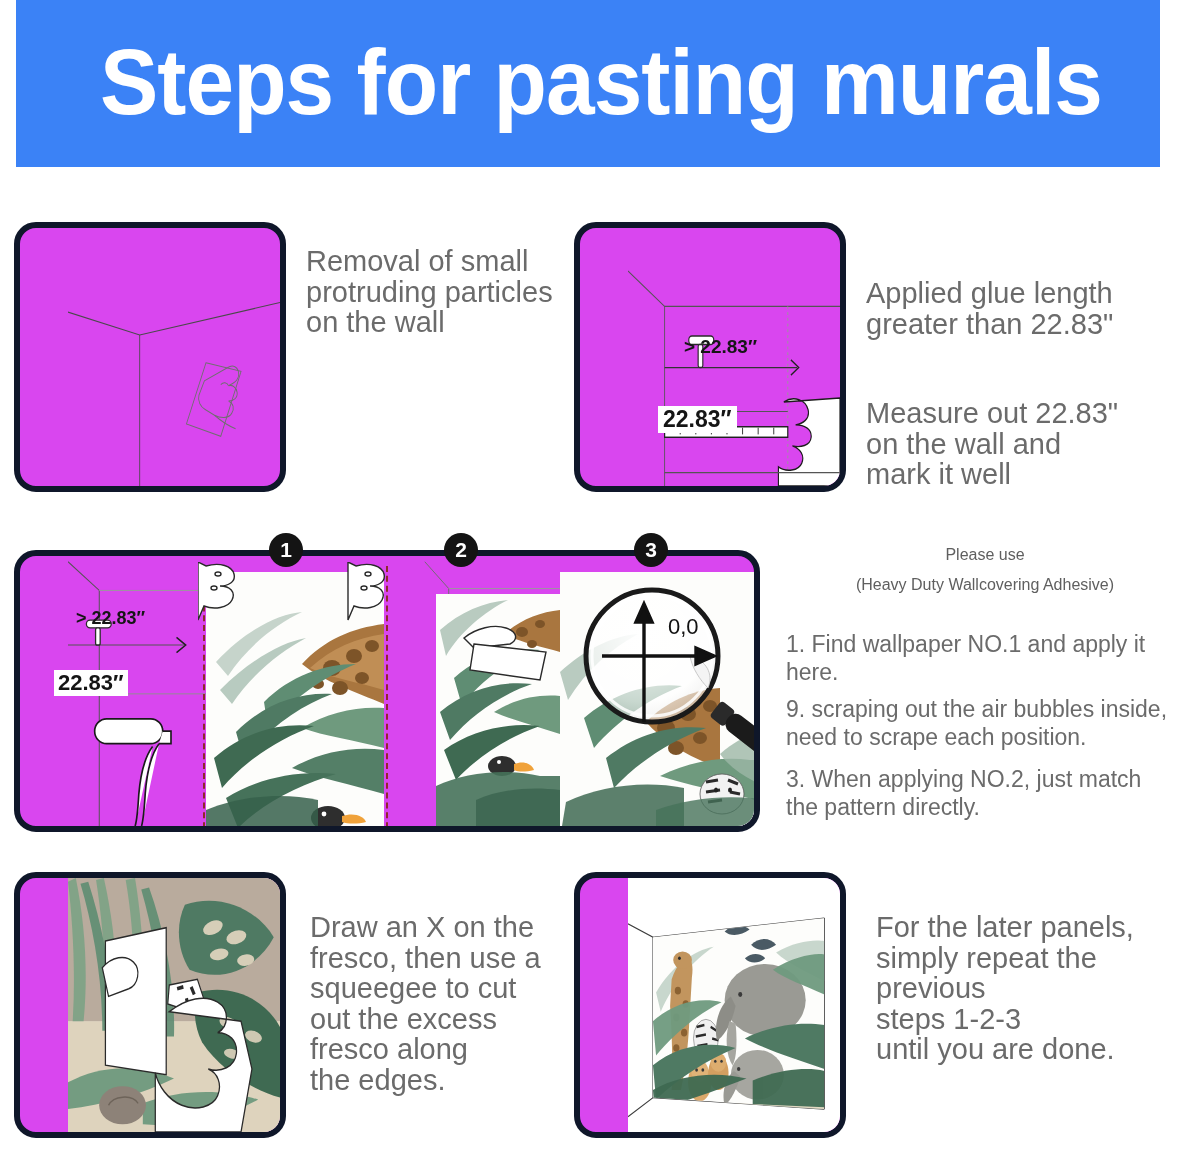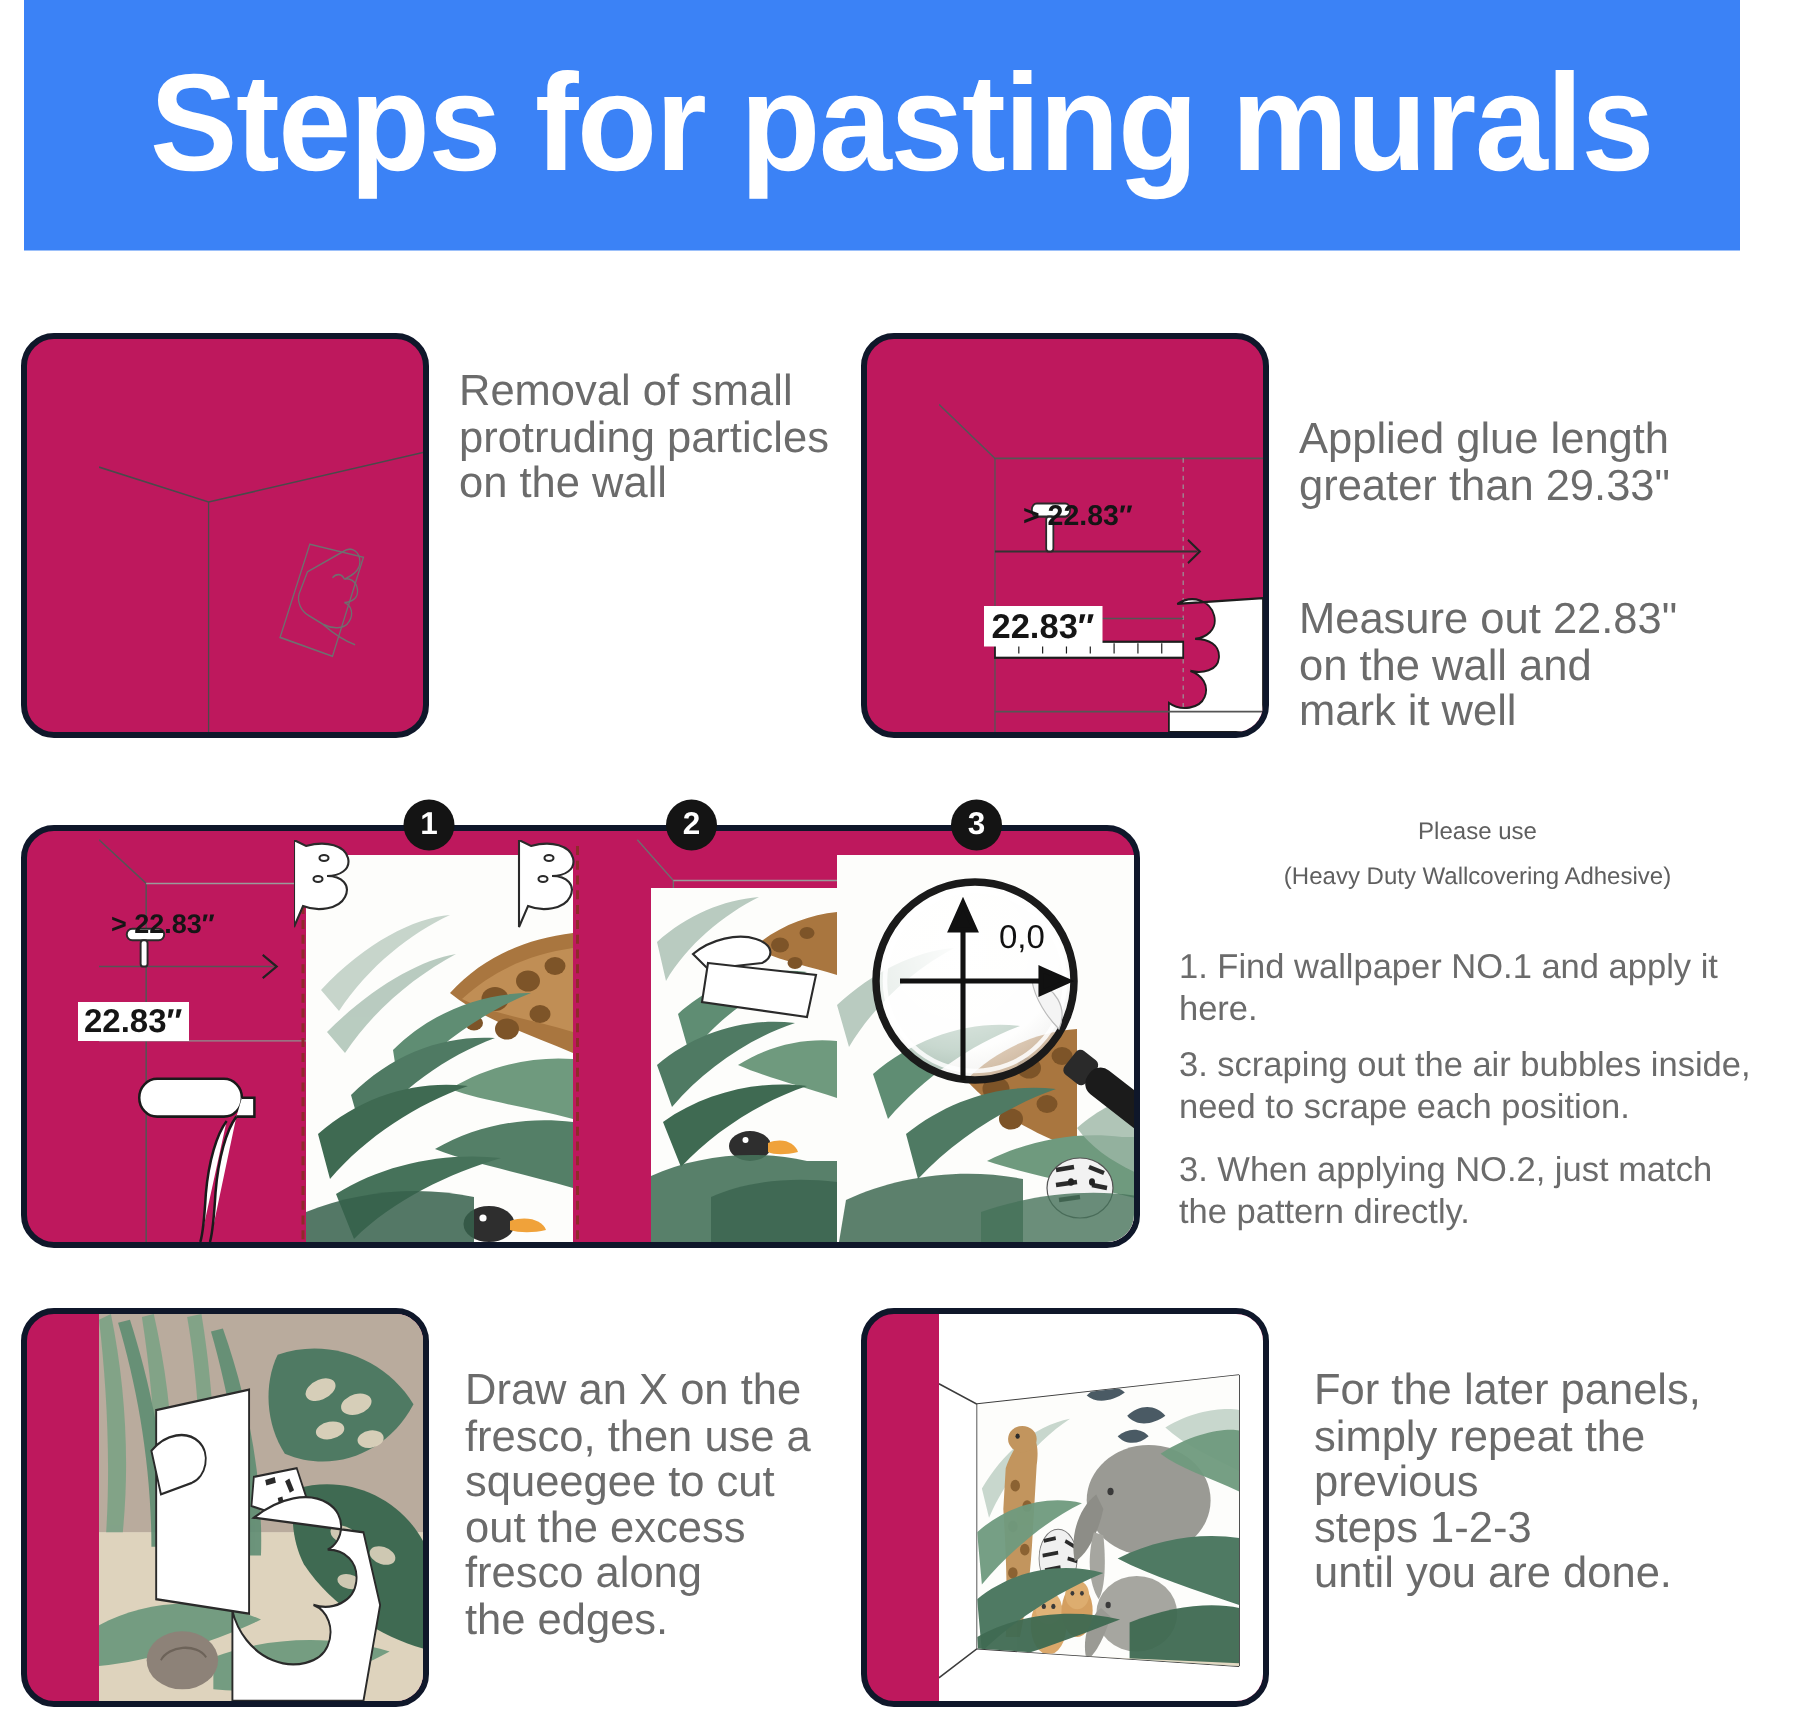--- a/index.html
+++ b/index.html
@@ -17,23 +17,23 @@
   .header-title{
     position:absolute;left:84px;top:27px;
     font-size:92px;line-height:110px;font-weight:bold;
     color:#ffffff;letter-spacing:-1px;
     transform:scaleX(0.95);transform-origin:left top;
     white-space:nowrap;
   }
   
   .panel{
     position:absolute;
-    border:4px solid #0f172a;
+    border:6px solid #0f172a;
     border-radius:22px;
-    background:#be185d;
+    background:#d946ef;
     overflow:hidden;
     box-sizing:border-box;
     padding-left:48px;
   }
   .panel svg{display:block;width:100%;height:100%;}
   
   .caption{
     position:absolute;
     color:#6b6b6b;
     font-size:29px;
@@ -138,21 +138,21 @@
                C221,231 227,238 223,246 C219,254 203,256 193,250
                L193,270 L272,270 L272,178 Z"></path>
     </g>
 
     <path d="M47,256 L272,256" fill="none" stroke="#555" stroke-width="1.1"></path>
   </svg>
   <div style="position:absolute;left:104px;top:108px;font-size:19px;font-weight:bold;color:#151515;">&gt; 22.83″</div>
   <div style="position:absolute;left:78px;top:178px;font-size:23px;font-weight:bold;color:#151515;background:#fff;padding:0 5px;">22.83″</div>
 </div>
 <div class="caption" style="left:866px;top:278px;width:320px;">Applied glue length
-greater than 29.33"</div>
+greater than 22.83"</div>
 <div class="caption" style="left:866px;top:398px;width:320px;">Measure out 22.83"
 on the wall and
 mark it well</div>
 
 <div class="panel" style="left:14px;top:550px;width:746px;height:282px;">
   <svg viewBox="0 0 746 282" preserveAspectRatio="none">
 
     <path d="M0,6 L34,36 L34,282" fill="none" stroke="#555" stroke-width="1.1"></path>
     <path d="M34,36 L182,36" fill="none" stroke="#9a9a9a" stroke-width="1"></path>
     <path d="M162,36 L162,282" fill="none" stroke="#9a9a9a" stroke-width="1"></path>
@@ -327,21 +327,21 @@
   <div style="position:absolute;left:648px;top:58px;font-size:22px;font-weight:500;color:#111;z-index:8;">0,0</div>
 </div>
 
 <div class="badge" style="left:269px;top:533px;">1</div>
 <div class="badge" style="left:444px;top:533px;">2</div>
 <div class="badge" style="left:634px;top:533px;">3</div>
 
 <div class="instr-head" style="left:776px;top:540px;width:418px;">Please use
 (Heavy Duty Wallcovering Adhesive)</div>
 <div class="instr-item" style="left:786px;top:630px;width:412px;">1. Find wallpaper NO.1 and apply it here.</div>
-<div class="instr-item" style="left:786px;top:695px;width:412px;">3. scraping out the air bubbles inside,
+<div class="instr-item" style="left:786px;top:695px;width:412px;">9. scraping out the air bubbles inside,
 need to scrape each position.</div>
 <div class="instr-item" style="left:786px;top:765px;width:412px;">3. When applying NO.2, just match
 the pattern directly.</div>
 
 <div class="panel" style="left:14px;top:872px;width:272px;height:266px;">
   <svg viewBox="0 0 272 266" preserveAspectRatio="none">
     <rect width="272" height="266" fill="#cfc6bb"></rect>
     <rect x="0" y="0" width="272" height="150" fill="#b9ab9d"></rect>
     <rect x="0" y="150" width="272" height="116" fill="#ded3bd"></rect>
 

